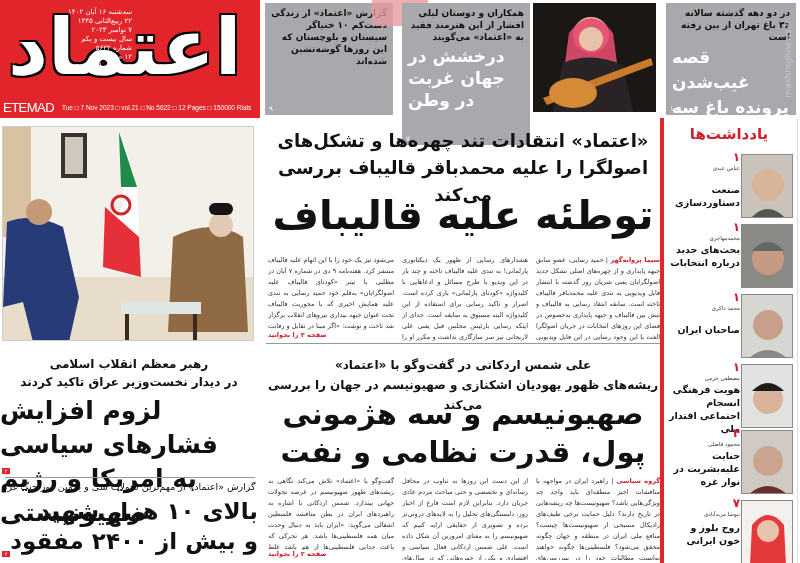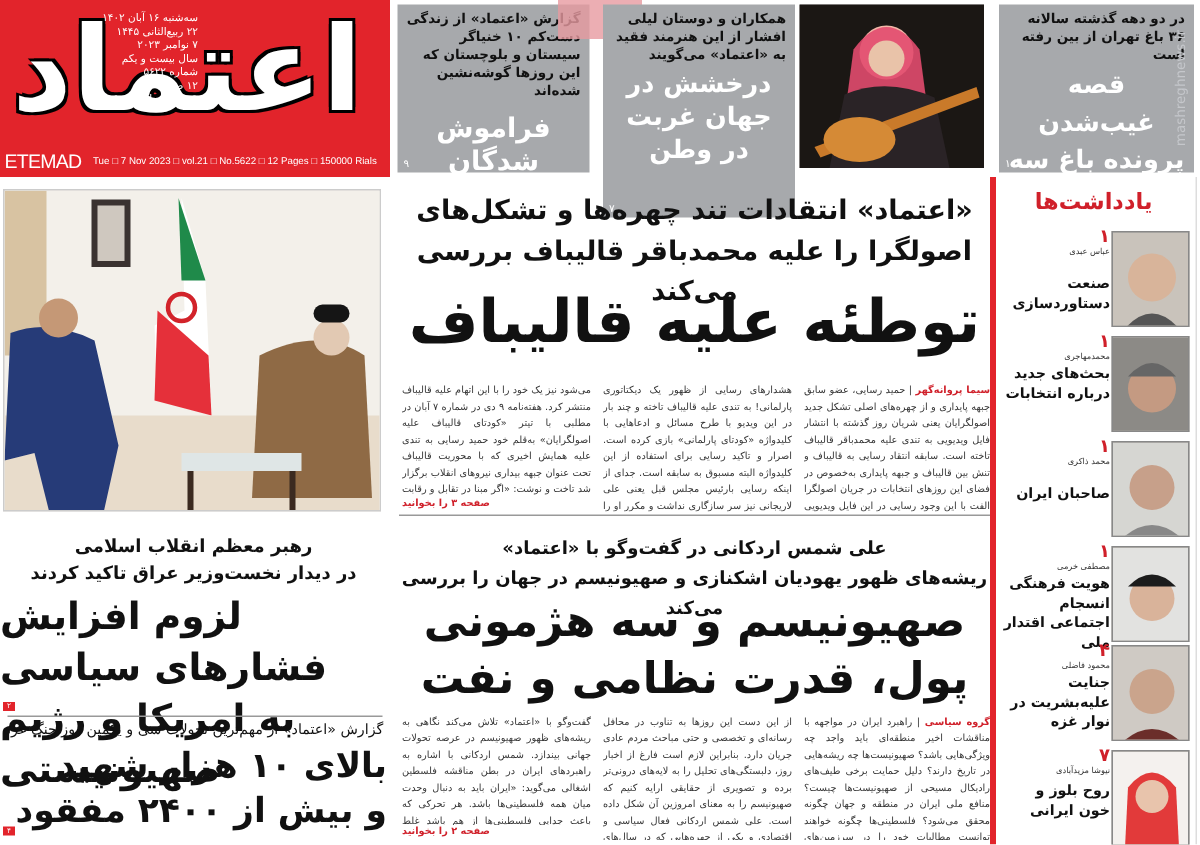--- a/index.html
+++ b/index.html
@@ -13,21 +13,21 @@
 #issue-info div{white-space:nowrap}
 #etemad-latin{left:3px;top:100px;font-family:"Liberation Sans",sans-serif;font-size:13px;color:#ffffff;letter-spacing:-0.5px;font-weight:normal}
 #masthead-meta{left:62px;top:104px;font-family:"Liberation Sans",sans-serif;font-size:6.5px;color:#fff;white-space:nowrap}
 
 .teaser{background:#a7a9ac;color:#111}
 #teaser1{left:265px;top:3px;width:128px;height:112px}
 #teaser2{left:402px;top:3px;width:128px;height:142px}
 #teaser-photo{left:533px;top:3px;width:123px;height:109px;background:#1c1816;overflow:hidden}
 #teaser3{left:666px;top:3px;width:130px;height:112px}
 .t-small{font-size:9px;font-weight:bold;line-height:12px;padding:4px 6px 0 6px;direction:rtl;text-align:right}
-.t-big{font-size:17px;font-weight:bold;color:#fff;line-height:22px;direction:rtl;text-align:center;padding:2px 6px}
+.t-big{font-size:17px;font-weight:bold;color:#fff;line-height:22px;direction:rtl;text-align:left;padding:2px 6px}
 .t-num{font-size:7px;color:#fff;position:absolute;bottom:2px}
 #topbar-tab{left:372px;top:0;width:56px;height:26px;background:#e79aa0;opacity:.8}
 
 #main-photo{left:2px;top:126px;width:252px;height:215px;background:#f2efe9;border:1px solid #ccc;overflow:hidden}
 
 #left-kicker{left:0;top:355px;width:258px;font-size:12px;font-weight:bold;line-height:18px;text-align:center;direction:rtl}
 #left-headline{left:0;top:394px;width:258px;font-size:25px;font-weight:bold;line-height:34px;text-align:left;direction:rtl;letter-spacing:-0.5px}
 #left-rule{left:5px;top:477px;width:250px;height:1px;background:#999}
 #gaza-kicker{left:0;top:480px;width:258px;font-size:9.5px;line-height:14px;text-align:center;direction:rtl}
 #gaza-headline{left:0;top:496px;width:258px;font-size:23px;font-weight:bold;line-height:30px;direction:rtl}
@@ -64,21 +64,20 @@
     <div>شماره ۵۶۲۲</div>
     <div>۱۲ صفحه</div>
     <div>۱۵۰۰۰ تومان</div>
   </div>
   <div id="etemad-latin" class="abs">ETEMAD</div>
   <div id="masthead-meta" class="abs">Tue □ 7 Nov 2023 □ vol.21 □ No.5622 □ 12 Pages □ 150000 Rials</div>
 </div>
 
 <div id="teaser1" class="abs teaser">
   <div class="t-small">گزارش «اعتماد» از زندگی دست‌کم ۱۰ خنیاگر سیستان و بلوچستان که این روزها گوشه‌نشین شده‌اند</div>
-  <div class="t-big" style="font-size:18px;margin-top:6px">فراموش شدگان</div>
   <span class="t-num" style="left:4px">۹</span>
 </div>
 <div id="topbar-tab" class="abs"></div>
 <div id="teaser2" class="abs teaser">
   <div class="t-small">همکاران و دوستان لیلی افشار از این هنرمند فقید به «اعتماد» می‌گویند</div>
   <div class="t-big">درخشش در جهان غربت در وطن</div>
   <span class="t-num" style="left:4px">۷</span>
 </div>
 <div id="teaser-photo" class="abs">
   <svg width="123" height="109" viewBox="0 0 123 109">

